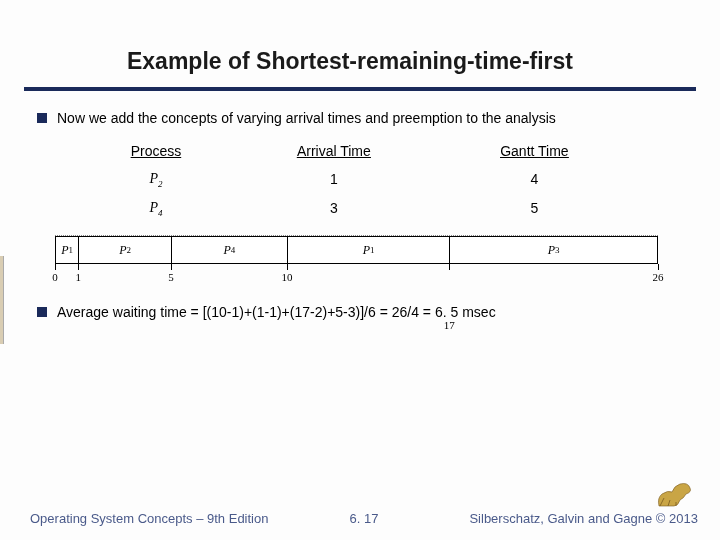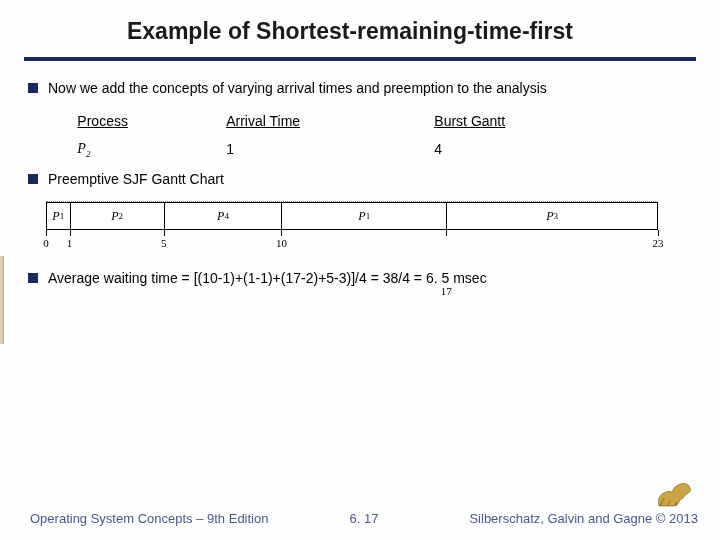--- a/index.html
+++ b/index.html
@@ -6,34 +6,35 @@
   body {
     width: 720px;
     height: 540px;
     font-family: Arial, Helvetica, sans-serif;
     background: #fdfdfd;
     color: #000;
     position: relative;
   }
   .header {
     padding: 18px 60px 6px 40px;
+    margin-top: 30px;
   }
   .title {
     font-size: 23px;
     font-weight: bold;
     color: #1a1a1a;
     text-align: center;
   }
   .rule {
     height: 4px;
     background: #1a2a5a;
     margin: 6px 24px 0 24px;
   }
   .content {
-    padding: 18px 44px 0 28px;
+    padding: 18px 44px 0 37px;
     font-size: 14px;
     line-height: 1.35;
   }
   .sidebar-stub {
     position: absolute;
     left: 0;
     top: 256px;
     width: 4px;
     height: 88px;
     background: #d9cdb3;
@@ -50,21 +51,21 @@
     flex: 0 0 10px;
     margin: 4px 10px 0 0;
   }
   .bullet-text { flex: 1; }
   .table {
     margin: 10px auto 6px auto;
     border-collapse: collapse;
     width: 86%;
   }
   .table th, .table td {
-    text-align: left;
+    text-align: center;
     padding: 4px 4px;
     font-size: 14px;
     font-weight: normal;
   }
   .table th { text-decoration: underline; }
   .proc { font-style: italic; font-family: "Times New Roman", serif; }
   .proc sub { font-size: 9px; }
   .u { text-decoration: underline; }
 
   .gantt-wrap {
@@ -146,34 +147,35 @@
   <div class="bullet-row">
     <div class="bullet"></div>
     <div class="bullet-text">Now we add the concepts of varying arrival times and preemption to the analysis</div>
   </div>
 
   <table class="table">
     <tbody>
         <tr>
       <th>Process</th>
       <th><span class="u">Arrival Time</span></th>
-      <th><span class="u">Burst Gantt</span></th>
+      <th><span class="u">Gantt Time</span></th>
     </tr>
     <tr>
       <td><span class="proc"><span>P</span><sub>2</sub></span></td>
       <td>1</td>
       <td>4</td>
     </tr>
+    <tr>
+      <td><span class="proc"><span>P</span><sub>4</sub></span></td>
+      <td>3</td>
+      <td>5</td>
+    </tr>
   </tbody>
     </table>
 
-  <div class="bullet-row">
-    <div class="bullet"></div>
-    <div class="bullet-text">Preemptive SJF Gantt Chart</div>
-  </div>
 
   <div class="gantt-wrap">
     <div class="gantt" id="gantt">
         <div class="gantt-bar" style="left: 0%; width: 3.84615%;">
           <span style="font-style:italic">P</span>
           <sub style="font-size:9px">1</sub>
         </div>
         <div class="gantt-bar" style="left: 3.84615%; width: 15.3846%;">
           <span style="font-style:italic">P</span>
           <sub style="font-size:9px">2</sub>
@@ -194,27 +196,27 @@
         <div class="tick-label" style="left: 0%;">0</div>
         <div class="tick" style="left: 3.84615%;"></div>
         <div class="tick-label" style="left: 3.84615%;">1</div>
         <div class="tick" style="left: 19.2308%;"></div>
         <div class="tick-label" style="left: 19.2308%;">5</div>
         <div class="tick" style="left: 38.4615%;"></div>
         <div class="tick-label" style="left: 38.4615%;">10</div>
         <div class="tick" style="left: 65.3846%;"></div>
         <div class="tick-label" style="left: 65.3846%; margin-top: 48px;">17</div>
         <div class="tick" style="left: 100%;"></div>
-        <div class="tick-label" style="left: 100%;">23</div>
+        <div class="tick-label" style="left: 100%;">26</div>
       </div>
   </div>
 
   <div class="bullet-row" style="margin-top:14px">
     <div class="bullet"></div>
-    <div class="bullet-text">Average waiting time = [(10-1)+(1-1)+(17-2)+5-3)]/4 = 38/4 = 6. 5 msec</div>
+    <div class="bullet-text">Average waiting time = [(10-1)+(1-1)+(17-2)+5-3)]/6 = 26/4 = 6. 5 msec</div>
   </div>
 
 </div>
 
 <div class="dino">
   <svg viewBox="0 0 40 30">
     <path d="M5 28 Q3 20 8 16 Q14 12 18 14 Q20 8 26 6 Q34 4 36 10 Q38 14 32 16 Q30 20 26 22 Q24 28 20 28 Z" fill="#c9a545" stroke="#7a5a20" stroke-width="0.6"></path>
     <path d="M6 28 L10 20 M14 28 L16 22 M22 28 L22 24" stroke="#7a5a20" stroke-width="0.8" fill="none"></path>
   </svg>
 </div>

